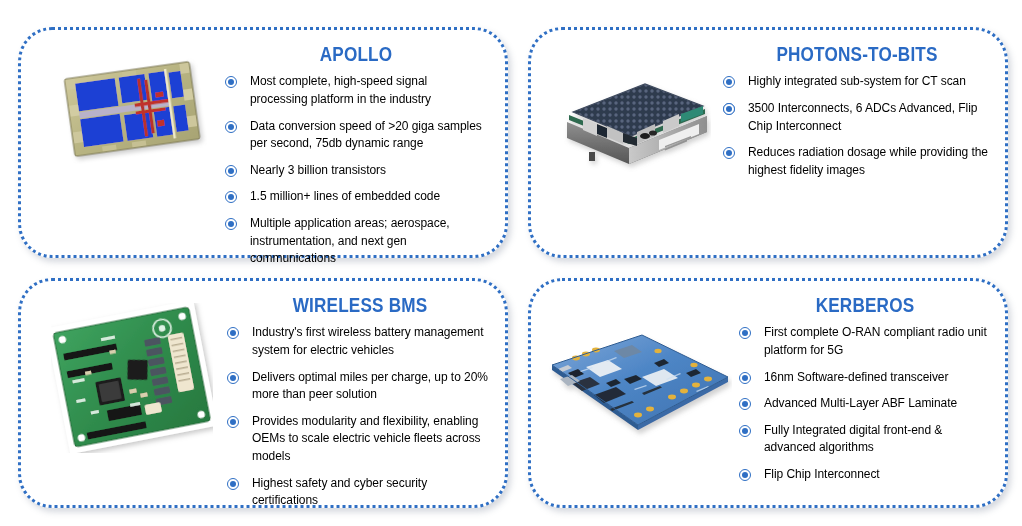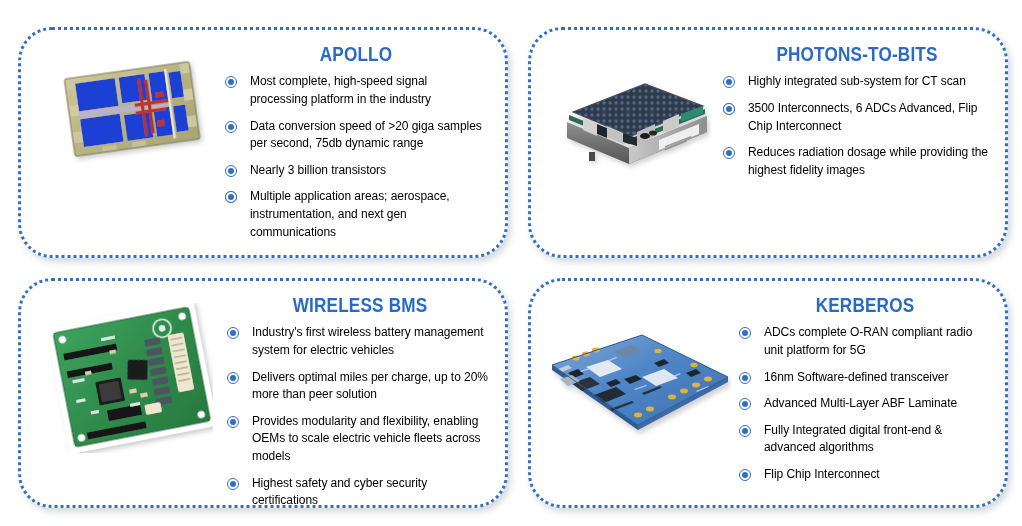--- a/index.html
+++ b/index.html
@@ -164,21 +164,21 @@
           <rect x="12" y="18" width="126" height="78" rx="2" fill="none" stroke="#7e7a55" stroke-width="1"></rect>
         </g>
       </svg>
     </div>
     <div class="content content-apollo">
       <div class="card-title">APOLLO</div>
       <ul class="bullets">
         <li><span class="bullet-icon"></span><span>Most complete, high-speed signal processing platform in the industry</span></li>
         <li><span class="bullet-icon"></span><span>Data conversion speed of &gt;20 giga samples per second, 75db dynamic range</span></li>
         <li><span class="bullet-icon"></span><span>Nearly 3 billion transistors</span></li>
-        <li><span class="bullet-icon"></span></li>
+        <li><span class="bullet-icon"></span><span>1.5 million+ lines of embedded code</span></li>
         <li><span class="bullet-icon"></span><span>Multiple application areas; aerospace, instrumentation, and next gen communications</span></li>
       </ul>
     </div>
   </div>
 
   <div class="card" id="card-photons">
     <div class="media media-photons">
       <svg class="art" id="art-photons" viewBox="0 0 152 112">
         <defs>
           <pattern id="pdGrid" width="6" height="6" patternUnits="userSpaceOnUse">
@@ -396,21 +396,21 @@
             <path d="M64 88 L86 80 L88 81.5 L66 90 Z"></path>
             <path d="M96 72 L114 65 L116 66.5 L98 74 Z"></path>
           </g>
           <path d="M6 44 L96 14 L182 56 L92 104 Z" fill="none" stroke="#2e5c92" stroke-width="1"></path>
         </g>
       </svg>
     </div>
     <div class="content content-kerberos">
       <div class="card-title">KERBEROS</div>
       <ul class="bullets">
-        <li><span class="bullet-icon"></span><span>ADCs complete O-RAN compliant radio unit platform for 5G</span></li>
+        <li><span class="bullet-icon"></span><span>First complete O-RAN compliant radio unit platform for 5G</span></li>
         <li><span class="bullet-icon"></span><span>16nm Software-defined transceiver</span></li>
         <li><span class="bullet-icon"></span><span>Advanced Multi-Layer ABF Laminate</span></li>
         <li><span class="bullet-icon"></span><span>Fully Integrated digital front-end &amp; advanced algorithms</span></li>
         <li><span class="bullet-icon"></span><span>Flip Chip Interconnect</span></li>
       </ul>
     </div>
   </div>
 
 </div>
 

